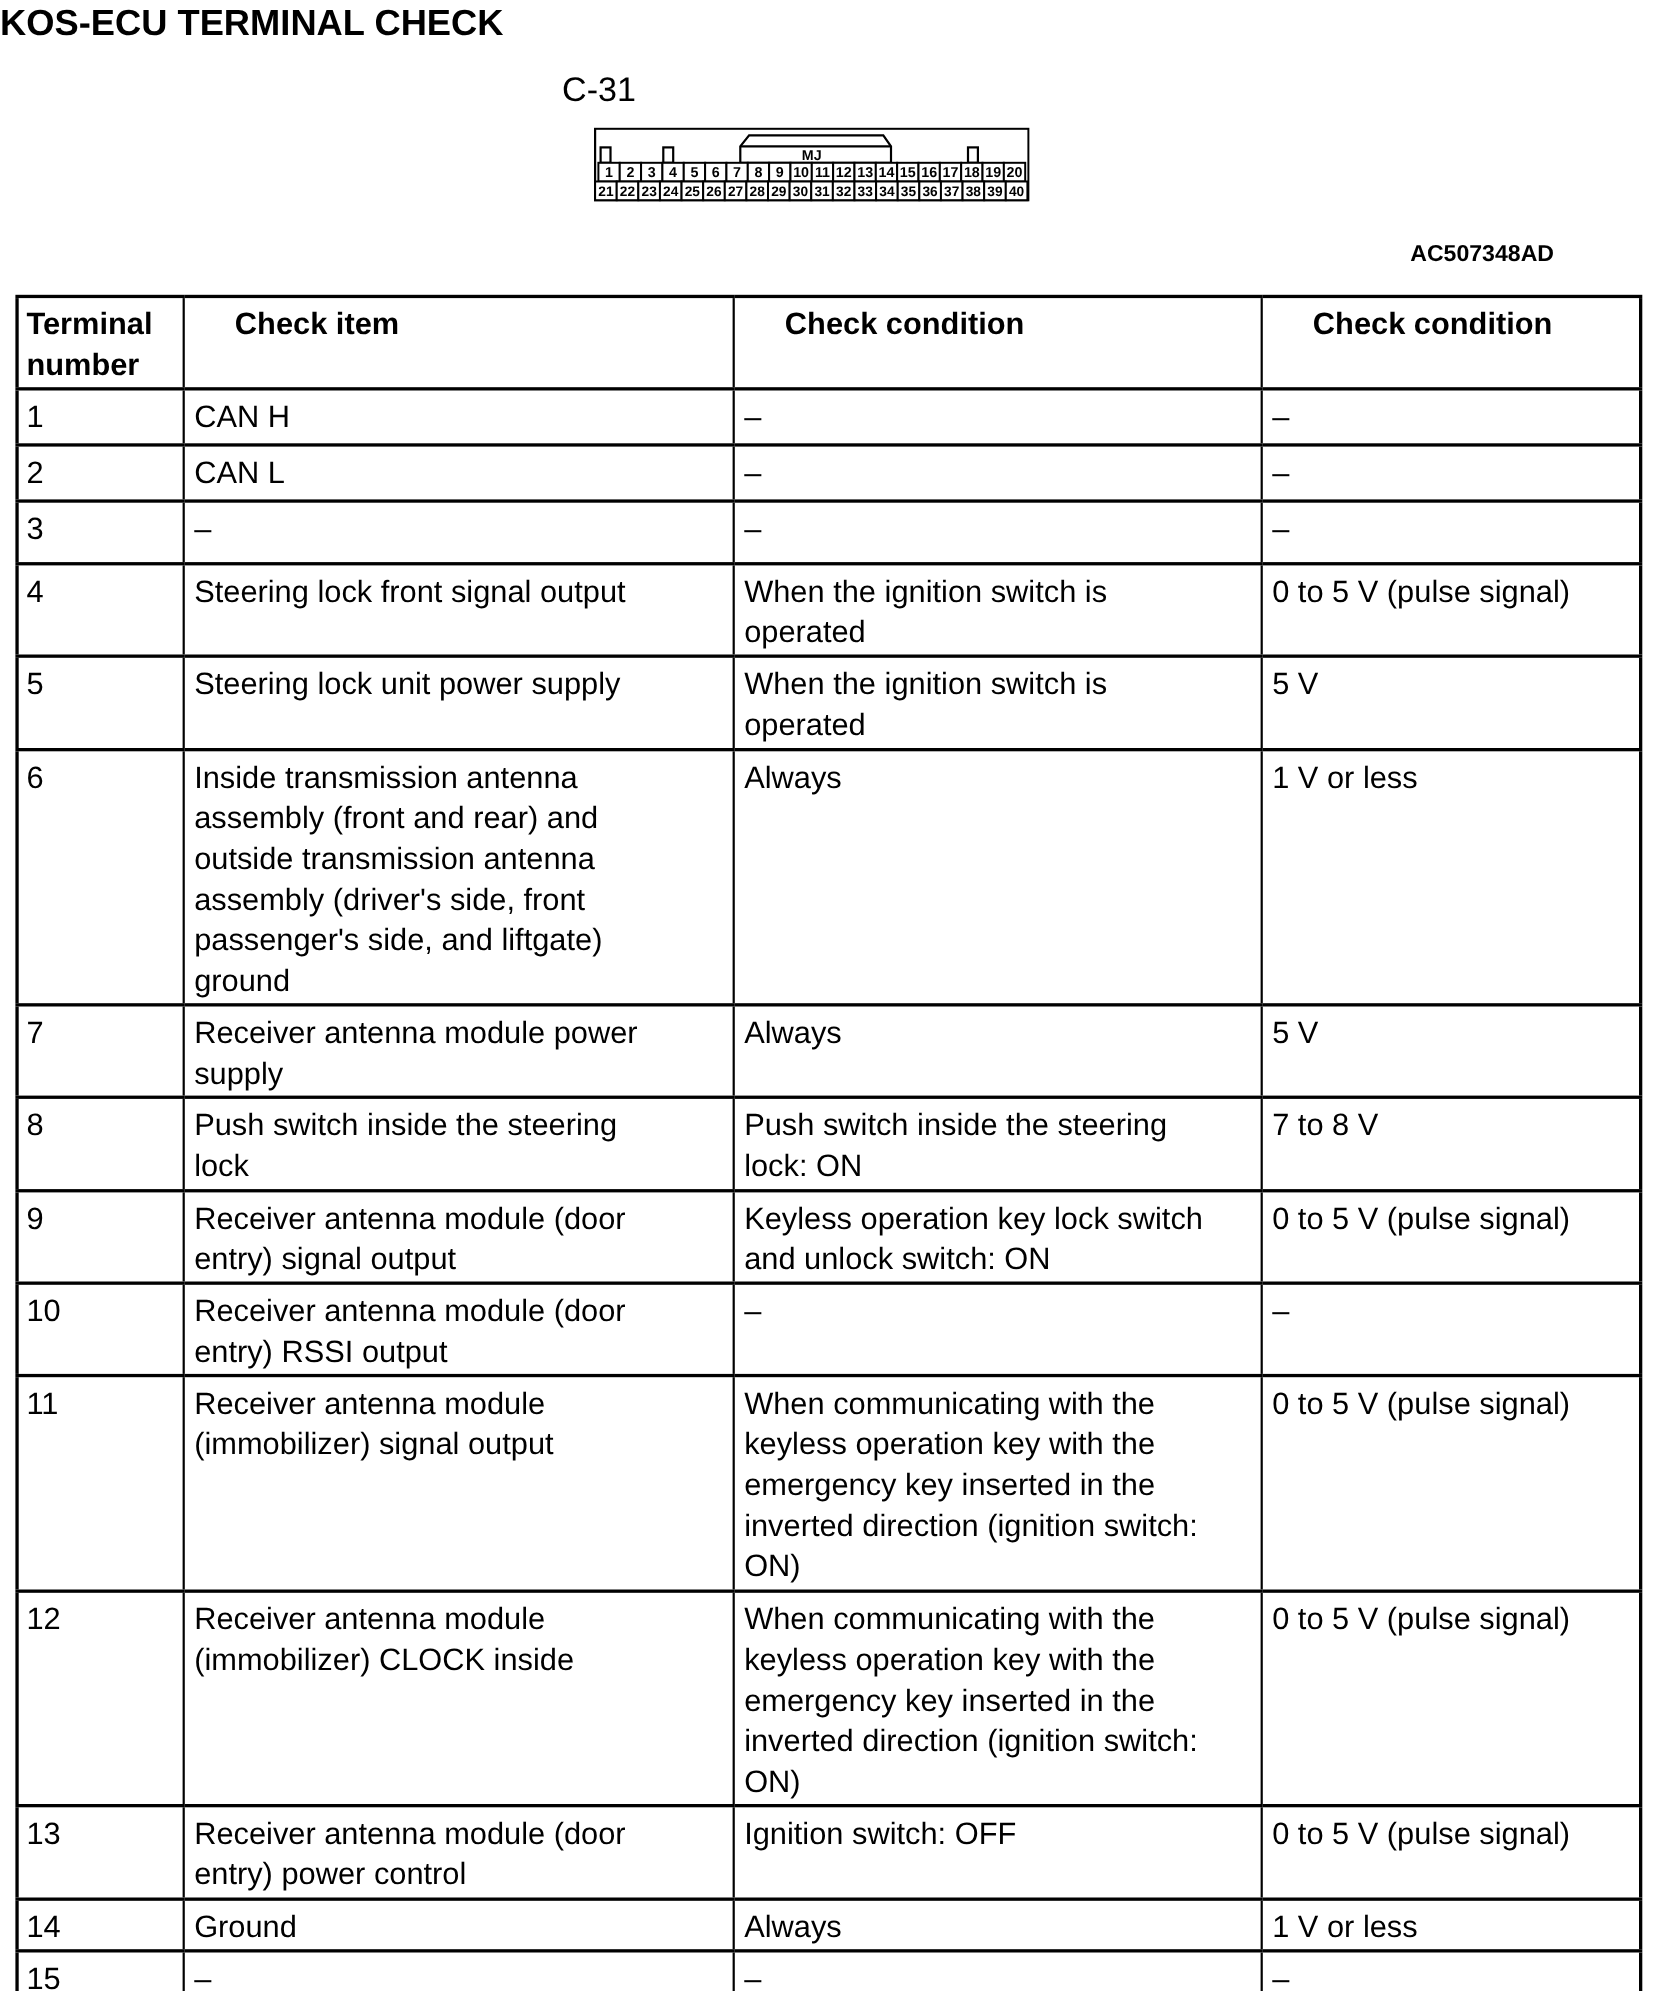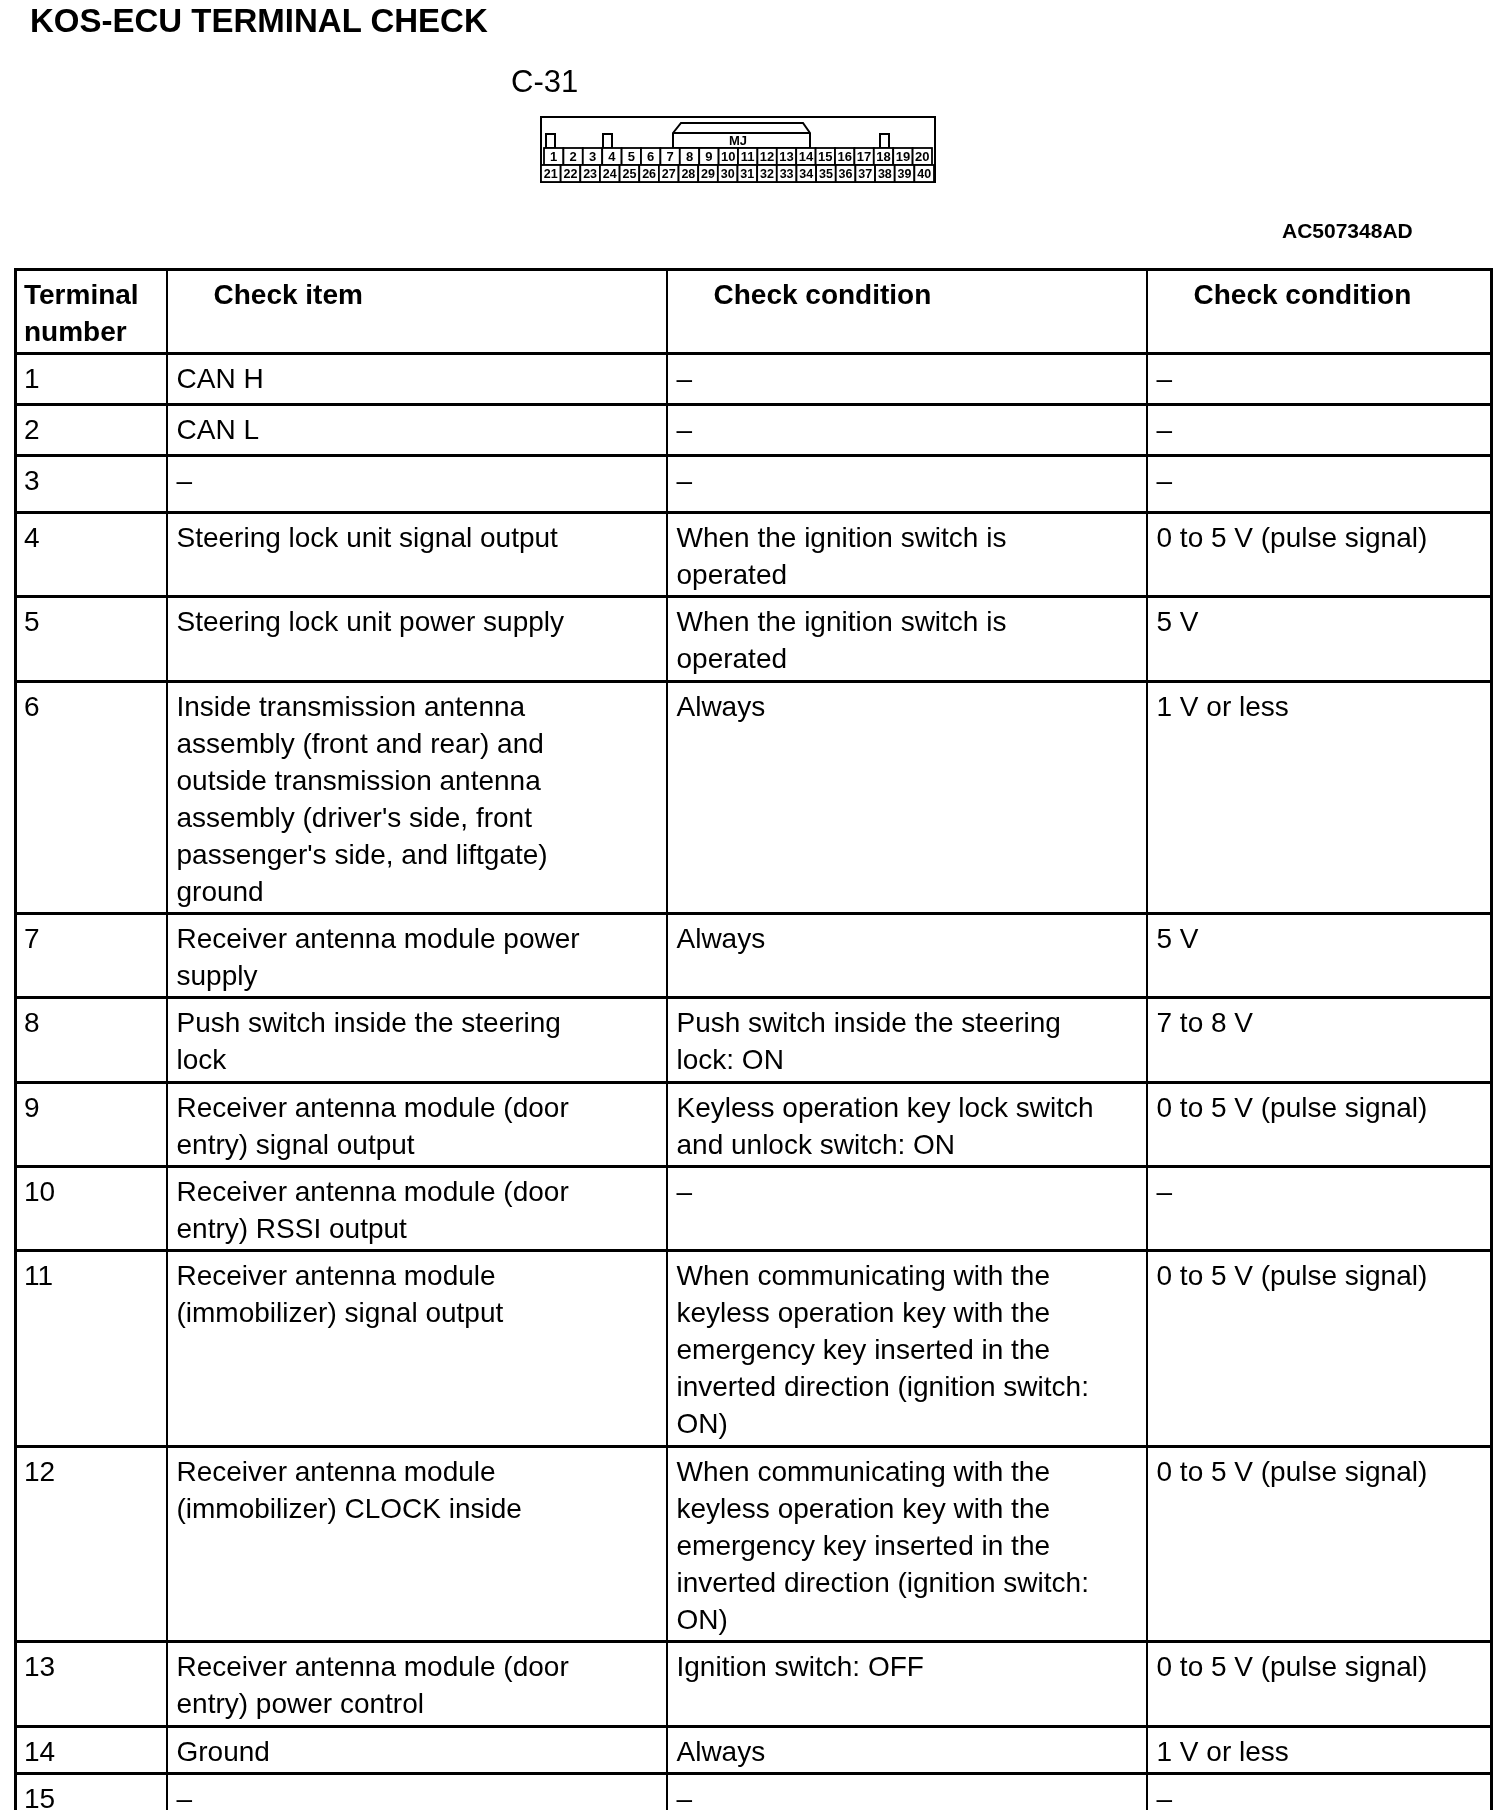--- a/index.html
+++ b/index.html
@@ -7,21 +7,21 @@
     position: relative;
     width: 1504px;
     height: 1810px;
     background: #ffffff;
     font-family: "Liberation Sans", sans-serif;
     color: #000;
     overflow: hidden;
   }
   .page-title {
     position: absolute;
-    left: 30px;
+    left: 0;
     top: 2px;
     margin: 0;
     font-size: 33px;
     font-weight: bold;
     letter-spacing: 0px;
     white-space: nowrap;
   }
   .connector-label {
     position: absolute;
     left: 511px;
@@ -227,21 +227,21 @@
 
   <tr>
     <td>3</td>
     <td>–</td>
     <td>–</td>
     <td>–</td>
   </tr>
 
   <tr>
     <td>4</td>
-    <td>Steering lock unit signal output</td>
+    <td>Steering lock front signal output</td>
     <td>When the ignition switch is operated</td>
     <td>0 to 5 V (pulse signal)</td>
   </tr>
 
   <tr>
     <td>5</td>
     <td>Steering lock unit power supply</td>
     <td>When the ignition switch is operated</td>
     <td>5 V</td>
   </tr>

